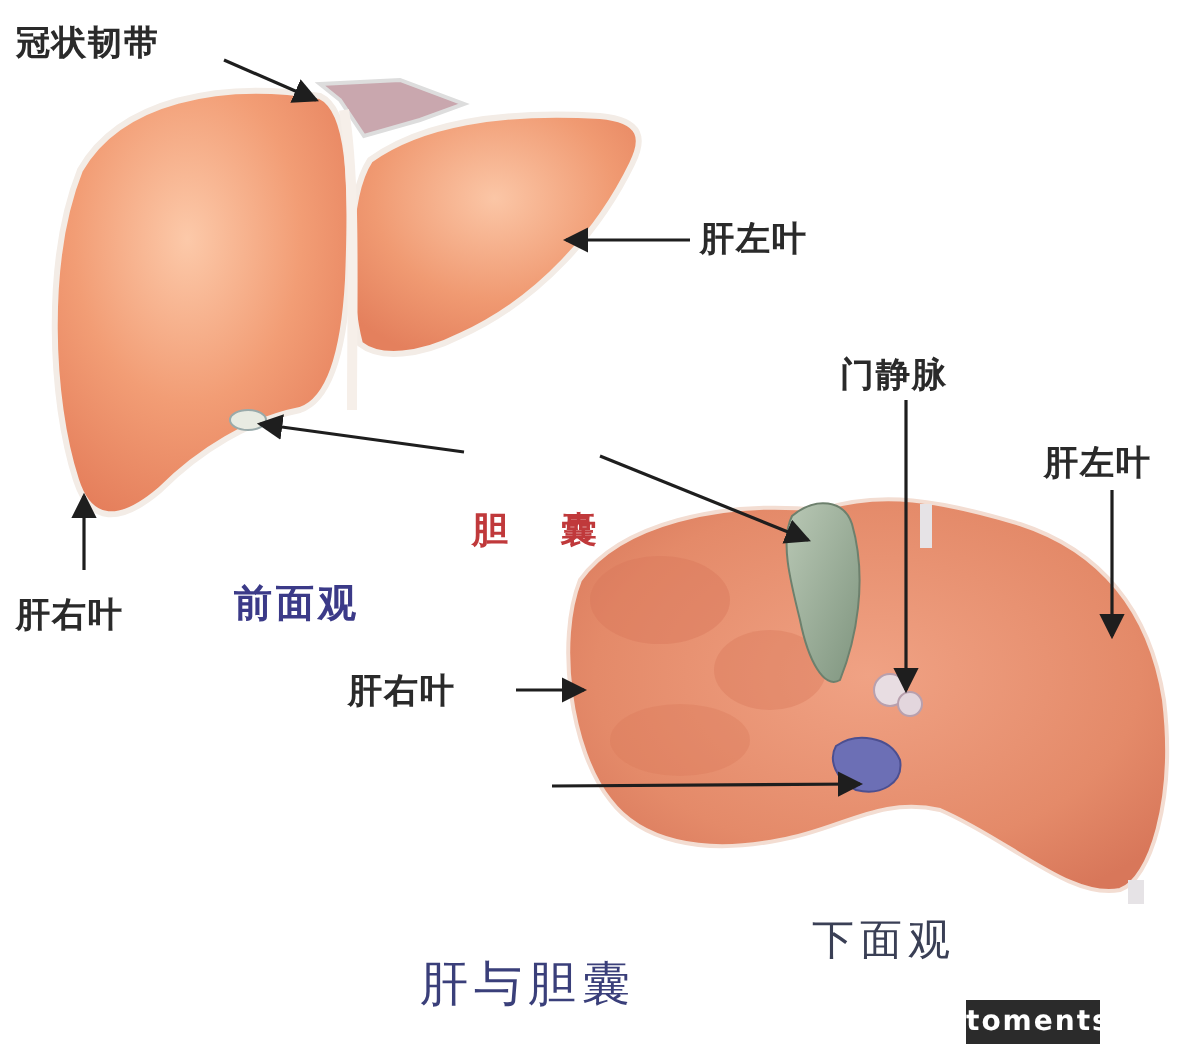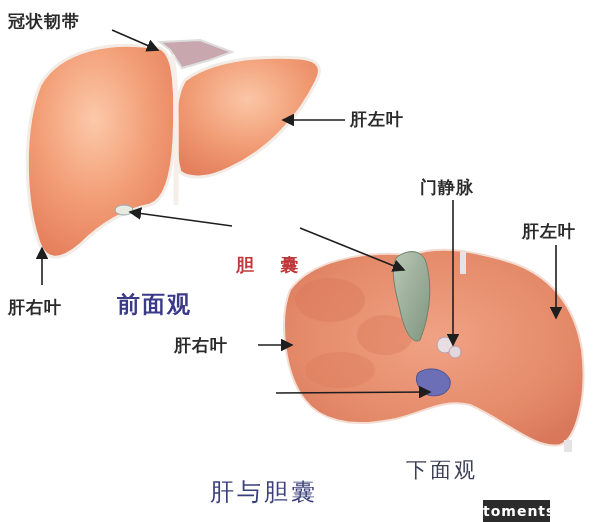--- a/index.html
+++ b/index.html
@@ -2,21 +2,21 @@
 <html><head>
 <meta charset="utf-8">
 <style>
   html, body { margin:0; padding:0; }
   body { width:600px; height:522px; background:#ffffff; position:relative; overflow:hidden;
          font-family:"DejaVu Sans", sans-serif; }
   .stage { position:absolute; left:0; top:0; width:550px; height:522px; }
   .lbl { position:absolute; white-space:nowrap; color:#2a2a2a; font-weight:bold; letter-spacing:1px; }
   .lbl.small { font-size:17px; }
   .lbl.red { color:#c0393b; font-size:18px; letter-spacing:10px;margin-top:38px; }
-  .lbl.blue { color:#3b3a88; font-size:23px; letter-spacing:2px; }
+  .lbl.blue { color:#3b3a88; font-size:19px; letter-spacing:2px; }
   .lbl.title { color:#3a3f7a; font-size:24px; font-weight:normal; letter-spacing:3px; }
   .lbl.view2 { color:#3a3f55; font-size:21px; font-weight:normal; letter-spacing:3px; }
   .watermark { position:absolute; right:0; bottom:0; width:67px; height:22px; background:#2b2b2b;
                color:#ffffff; font-size:14px; font-weight:bold; line-height:22px; text-align:center;
                letter-spacing:1px; }
 </style>
 </head>
 <body>
 
 <div class="stage">

